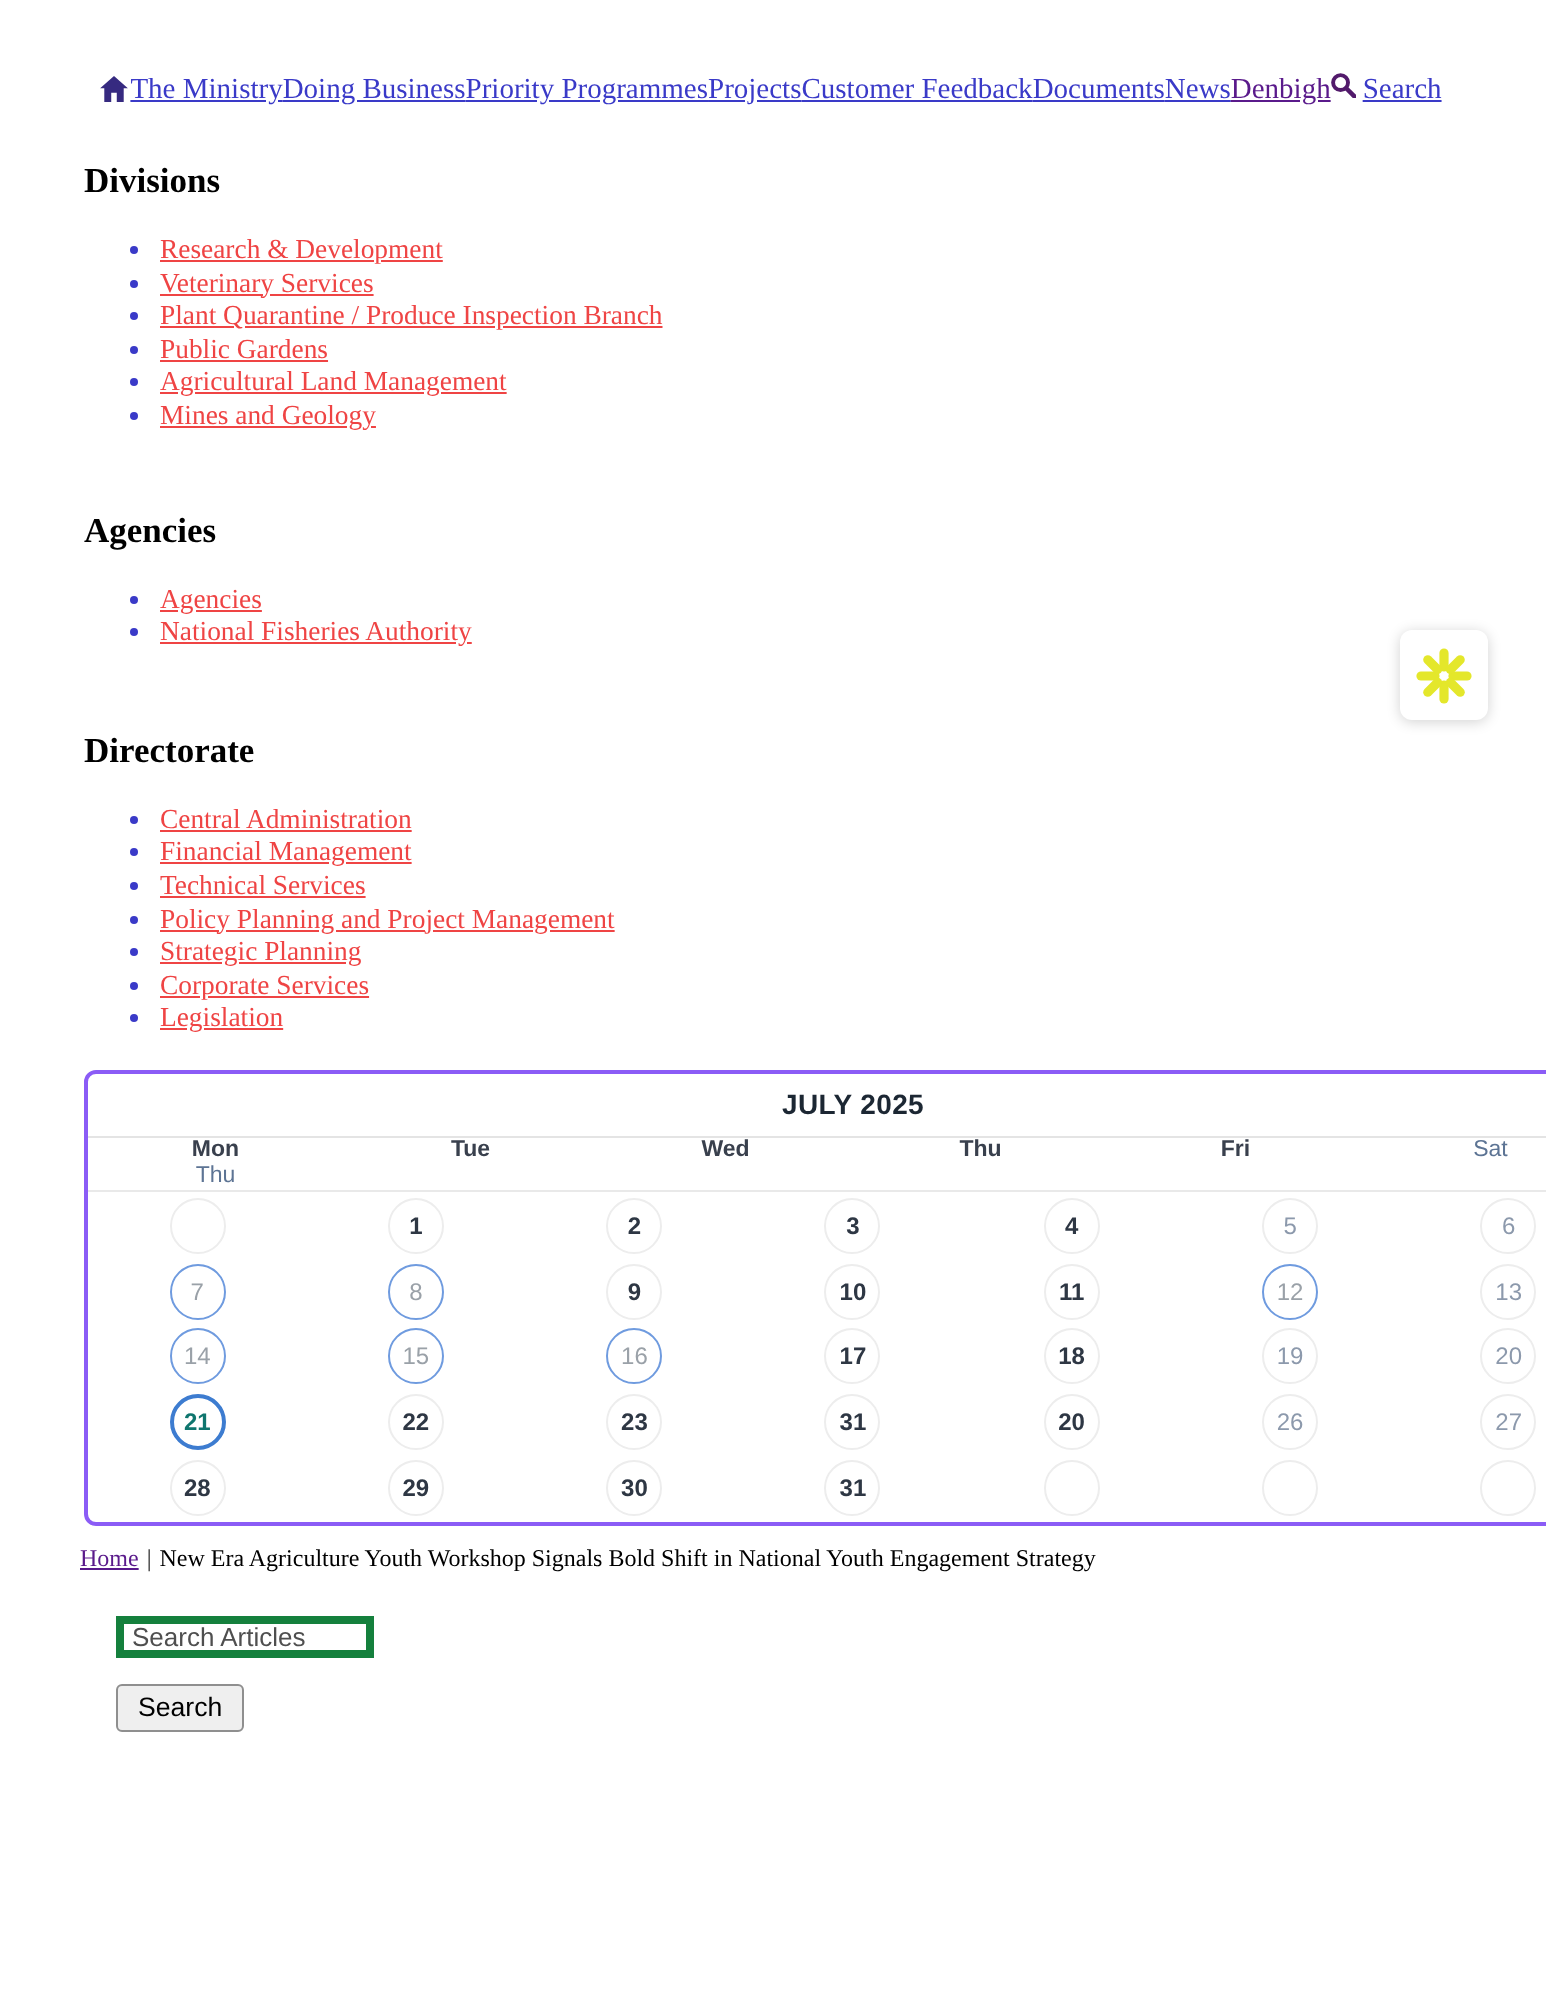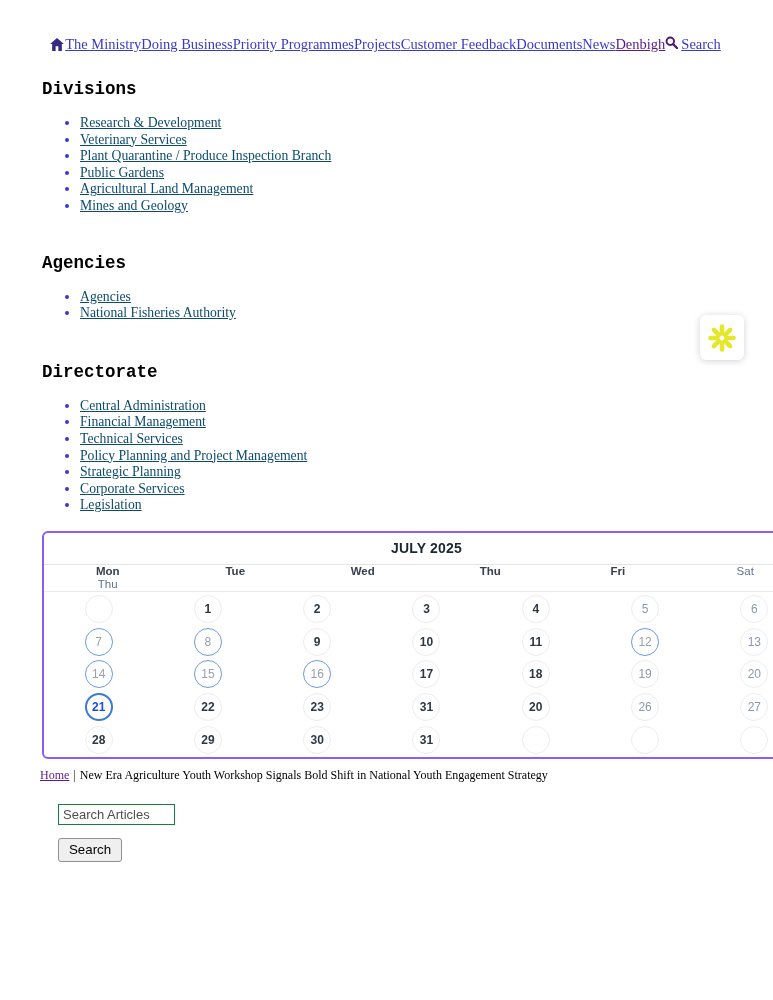--- a/index.html
+++ b/index.html
@@ -24,30 +24,29 @@
   .topnav a.visited { color: #5a1a8b; }
   .home-ic { display: inline-block; vertical-align: -2px; margin-right: 1px; }
   .search-link { display: inline-flex; align-items: center; gap: 3px; }
   .search-ic { display: inline-block; vertical-align: -2px; }
 
   
   .section h3 {
     font-size: 17.5px;
     font-weight: bold;
     margin: 26px 0 16px 2px;
-    font-family: Liberation Mono, monospace;
   }
   .section:first-of-type h3 { margin-top: 24px; }
   .section ul { margin: 0 0 0 0; padding-left: 40px; }
   .section li {
     font-size: 13.7px;
     line-height: 16.6px;
     color: #3a3ac8;
   }
-  .section li a { color: #0c4a6e; }
+  .section li a { color: #ef4444; }
   .section.divisions { margin-bottom: 38px; }
   .section.agencies { margin-bottom: 40px; }
   .section.directorate ul { margin-bottom: 17px; }
 
   
   .calendar {
     margin: 0 0 0 2px;
     width: 769px;
     border: 2px solid #8b5cf6;
     border-radius: 6px;
@@ -83,37 +82,37 @@
   .day-circle {
     width: 28px; height: 28px;
     border-radius: 50%;
     border: 1px solid #ededed;
     background: #fff;
     display: flex; align-items: center; justify-content: center;
     font-size: 12px; font-weight: 700; color: #2e3744;
   }
   .day-circle.weekend { color: #8c99ac; font-weight: 400; }
   .day-circle.event { border: 1.4px solid #6f9bdf; color: #9aa1a8; font-weight: 400; }
-  .day-circle.today { border: 2.2px solid #3d7cd0; color: #1d4ed8; font-weight: 700; }
+  .day-circle.today { border: 2.2px solid #3d7cd0; color: #0f766e; font-weight: 700; }
   .day-circle.empty { color: transparent; }
 
   
   .breadcrumb {
     margin: 7px 0 0 0;
     font-size: 12px;
     line-height: 18px;
   }
   .breadcrumb a { color: #5a1a8b; text-decoration: underline; }
   .breadcrumb .sep { color: #222; padding: 0 4px; }
 
   
   .search-form { margin: 20px 0 0 18px; font-family: "Liberation Sans", sans-serif; }
   .search-form input[type="text"] {
-    width: 117px; height: 21px;
-    border: 1px solid #15803d;
+    width: 129px; height: 21px;
+    border: 4px solid #15803d;
     padding: 2px 4px;
     font-size: 13px;
     font-family: "Liberation Sans", sans-serif;
     color: #444;
     outline: none;
   }
   .search-form input[type="text"]::placeholder { color: #4f4f4f; opacity: 1; }
   .search-btn {
     display: inline-block;
     margin-top: 13px;

